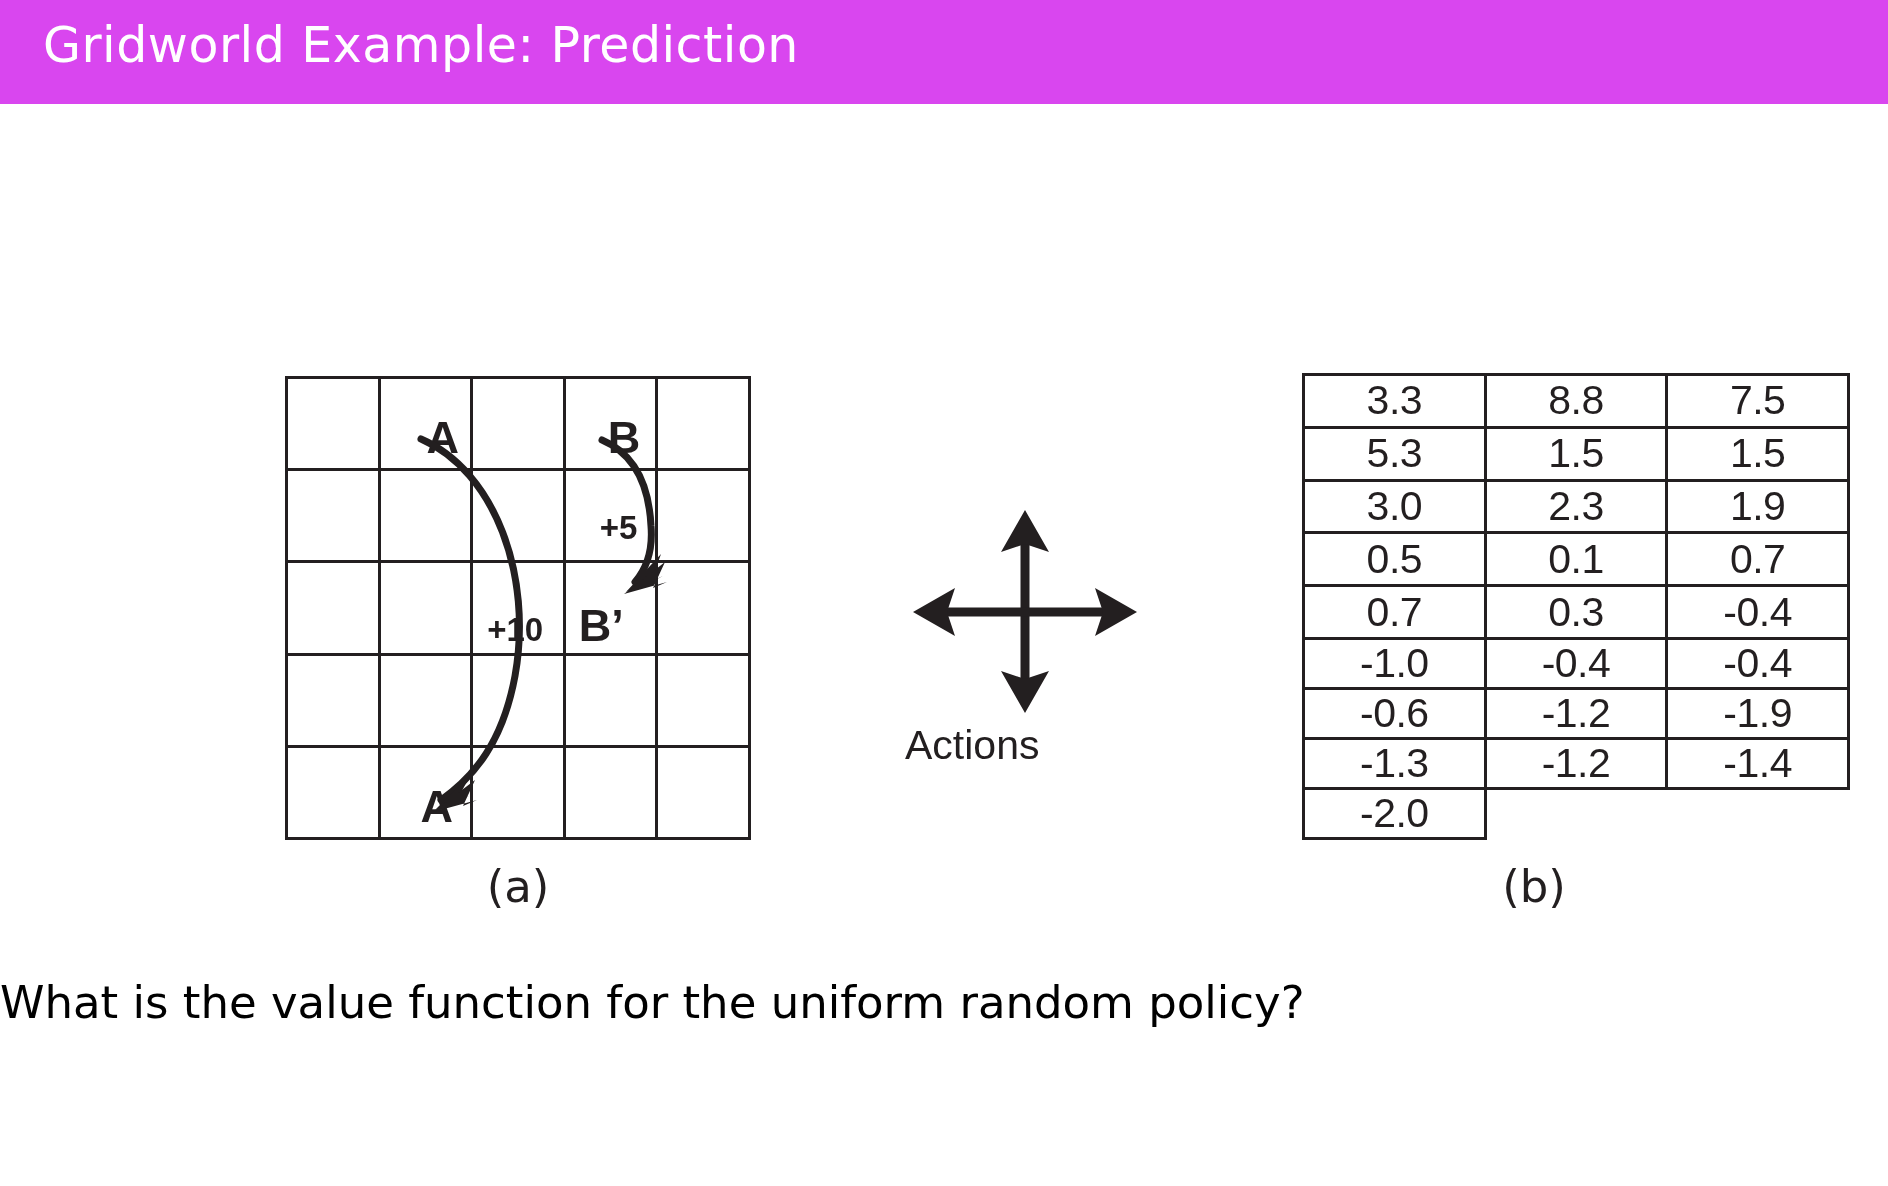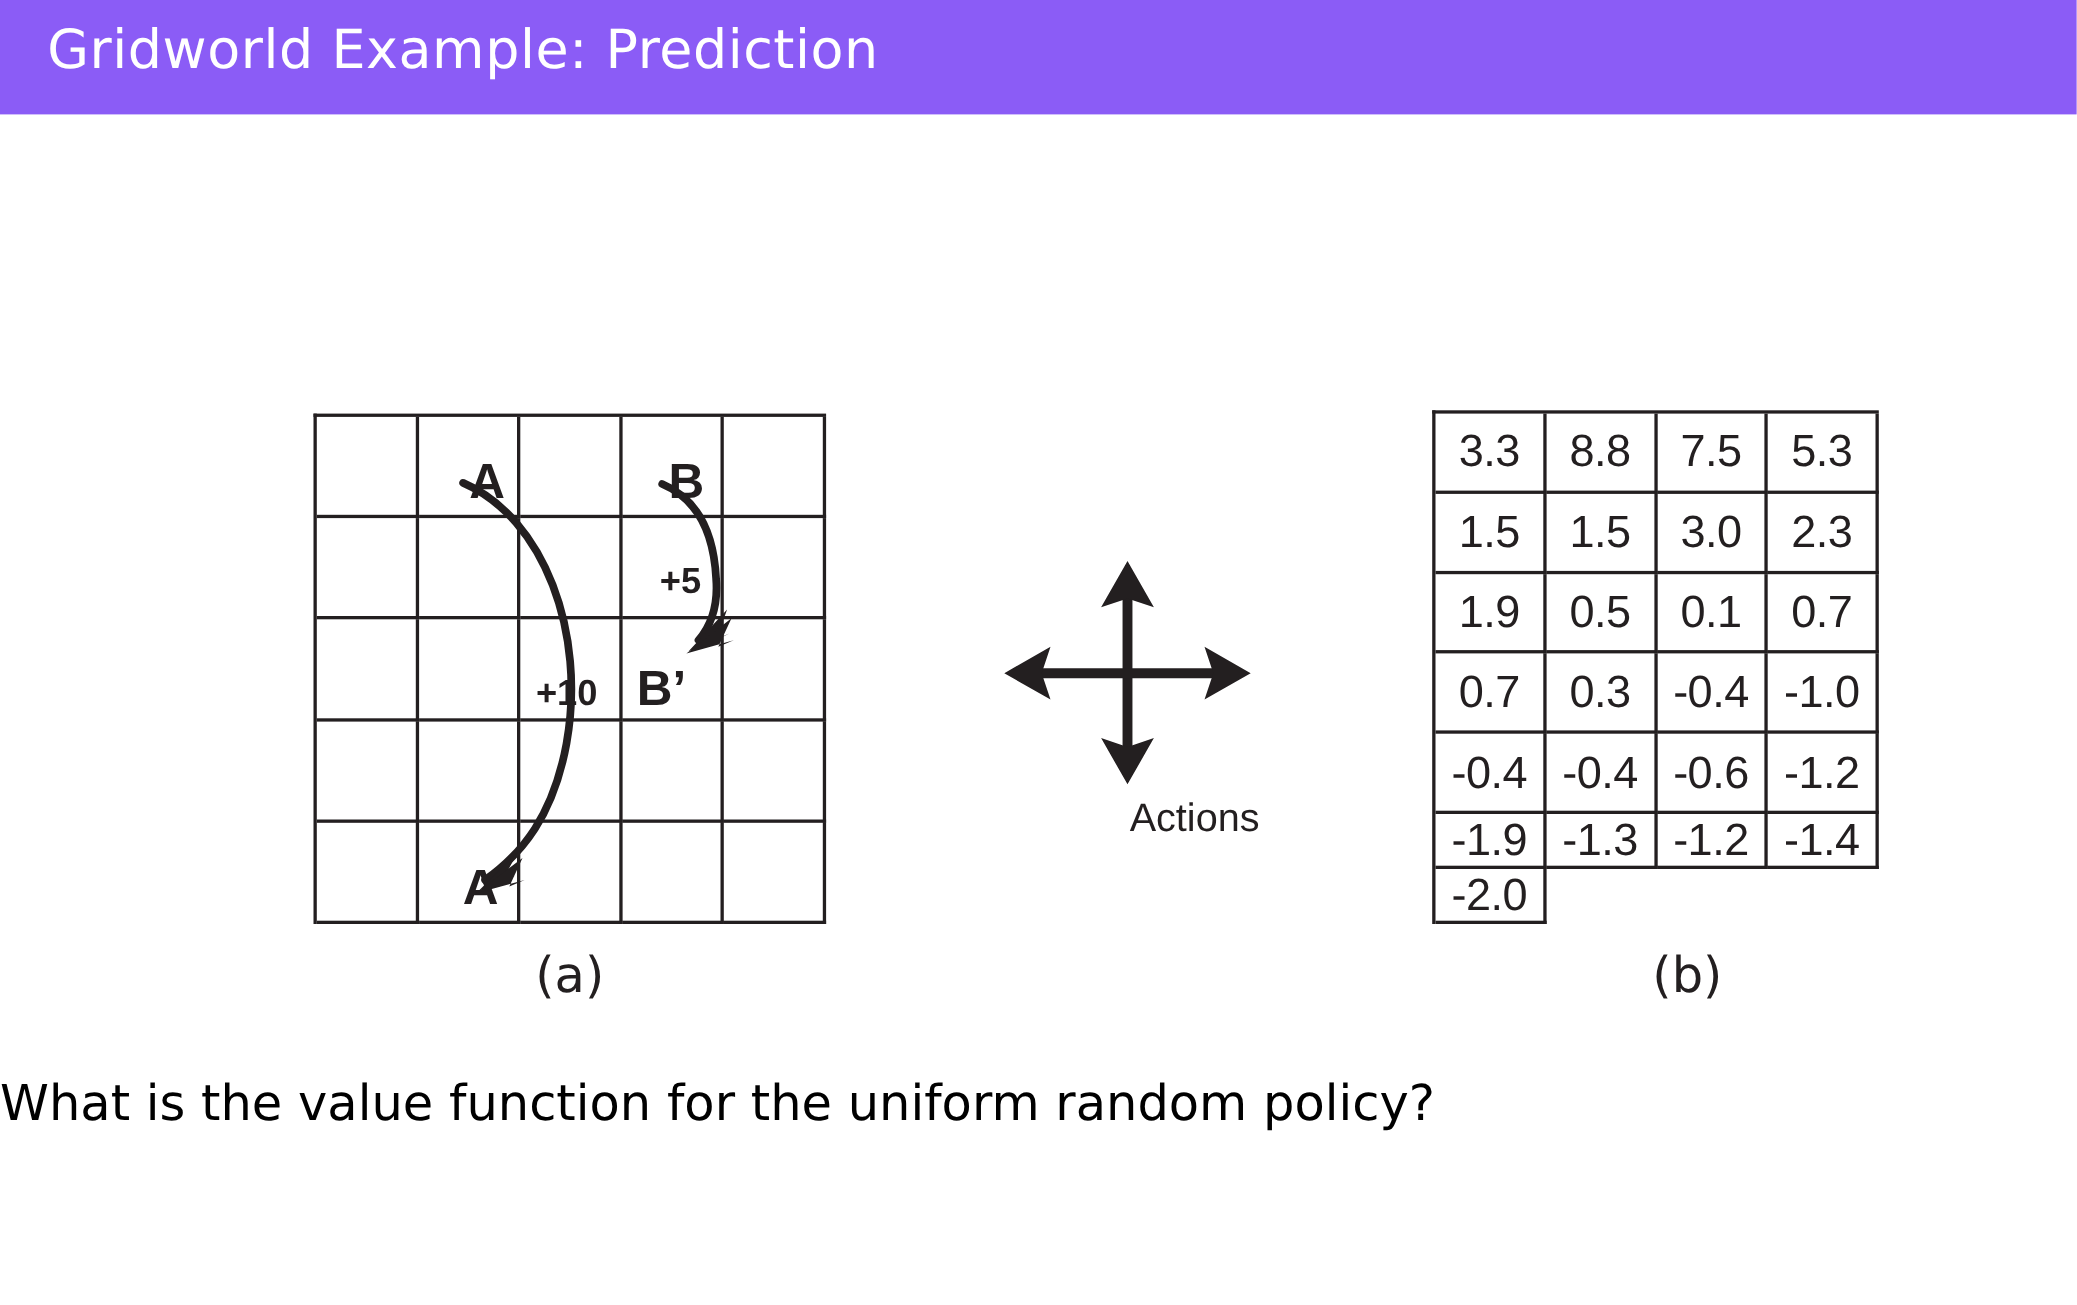--- a/index.html
+++ b/index.html
@@ -15,21 +15,21 @@
     overflow: hidden;
     font-family: "DejaVu Sans", sans-serif;
   }
 
   
   #title-bar {
     position: absolute;
     left: 0; top: 0;
     width: 1888px;
     height: 104px;
-    background: #8b5cf6;
+    background: #d946ef;
   }
   #title-text {
     position: absolute;
     left: 43px;
     top: 17px;
     font-family: "DejaVu Sans", sans-serif;
     font-size: 49px;
     font-weight: 400;
     letter-spacing: 0.5px;
     color: #ffffff;
@@ -117,42 +117,42 @@
     position: absolute;
     left: 0; top: 0;
     width: 240px;
     height: 215px;
   }
   #actions-caption {
     position: absolute;
     left: 0;
     top: 218px;
     width: 240px;
-    text-align: right;
+    text-align: left;
     font-family: "Liberation Sans", sans-serif;
-    font-size: 36px;
+    font-size: 41px;
     font-weight: 400;
     color: #231f20;
   }
 
   
   #figure-b {
     position: absolute;
     left: 1302px;
     top: 269px;  
     width: 464px;
     height: 467px;
   }
   #grid-b {
     position: absolute;
     left: 0; top: 0;
-    width: 406px;
+    width: 548px;
     height: 467px;
     display: grid;
-    grid-template-columns: repeat(4, 1fr);
+    grid-template-columns: repeat(3, 1fr);
     grid-template-rows: repeat(5, 1fr);
     border-top: 3px solid #231f20;
     border-left: 3px solid #231f20;
     box-sizing: border-box;
   }
   #grid-b .cell-b {
     border-right: 3px solid #231f20;
     border-bottom: 3px solid #231f20;
     box-sizing: border-box;
     display: flex;

